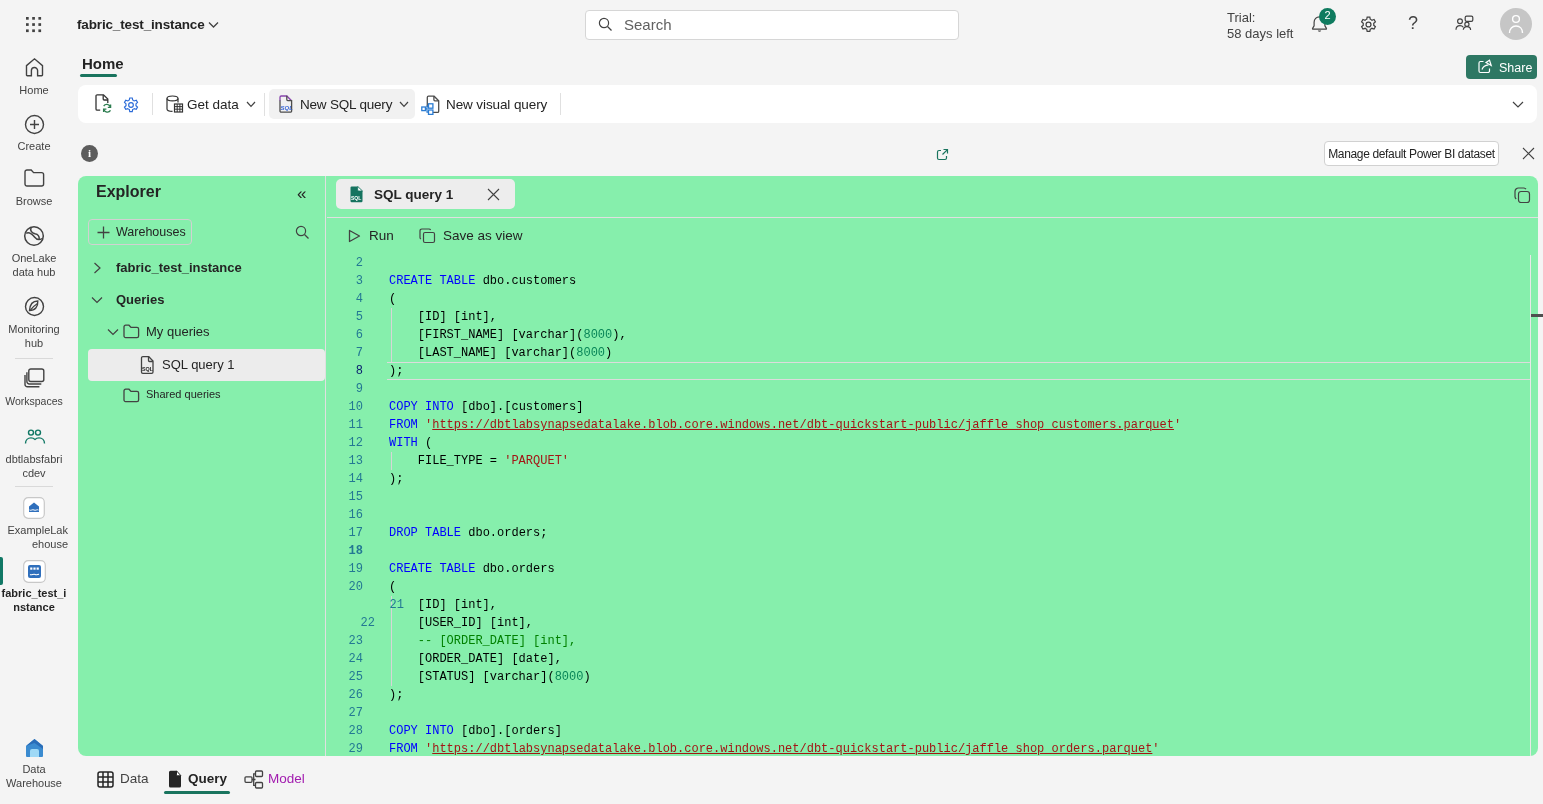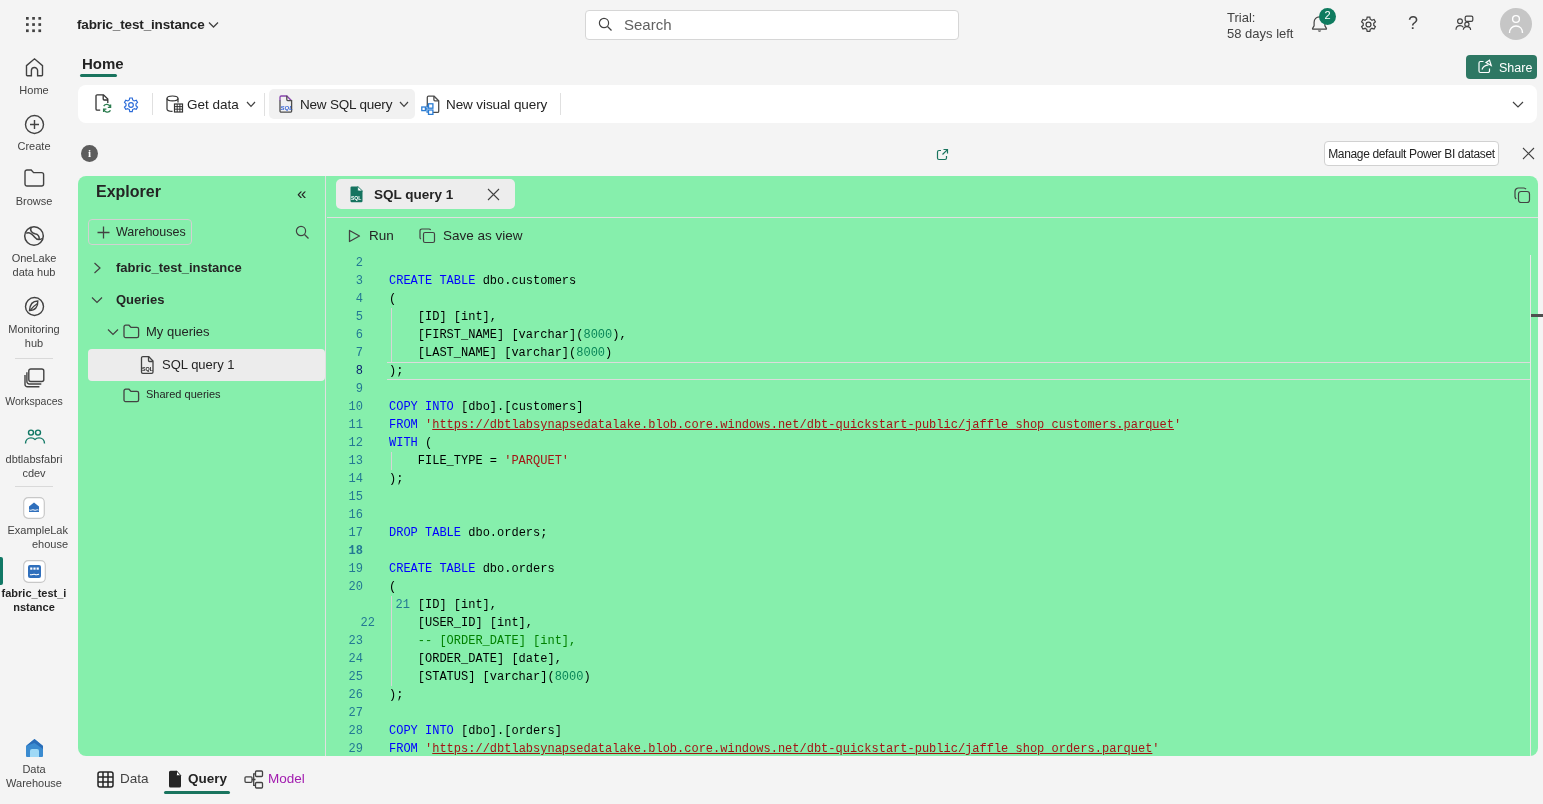--- a/index.html
+++ b/index.html
@@ -337,21 +337,21 @@
         <div class="abs mono ln" style="left:0;top:251px;width:36px;">16</div>
         <div class="abs mono" style="left:62px;top:251px;color:#000"></div>
         <div class="abs mono ln" style="left:0;top:269px;width:36px;">17</div>
         <div class="abs mono" style="left:62px;top:269px;color:#000"><span class="k">DROP</span> <span class="k">TABLE</span> dbo.orders;</div>
         <div class="abs mono ln" style="left:0;top:287px;width:36px;font-weight:bold;">18</div>
         <div class="abs mono" style="left:62px;top:287px;color:#000"></div>
         <div class="abs mono ln" style="left:0;top:305px;width:36px;">19</div>
         <div class="abs mono" style="left:62px;top:305px;color:#000"><span class="k">CREATE</span> <span class="k">TABLE</span> dbo.orders</div>
         <div class="abs mono ln" style="left:0;top:323px;width:36px;">20</div>
         <div class="abs mono" style="left:62px;top:323px;color:#000">(</div>
-        <div class="abs mono ln" style="left:18px;top:341px;width:36px;padding-left:29px;">21</div>
+        <div class="abs mono ln" style="left:12px;top:341px;width:36px;padding-left:29px;">21</div>
         <div class="abs mono" style="left:62px;top:341px;color:#000">    [ID] [int],</div>
         <div class="abs mono ln" style="left:12px;top:359px;width:36px;">22</div>
         <div class="abs mono" style="left:62px;top:359px;color:#000">    [USER_ID] [int],</div>
         <div class="abs mono ln" style="left:0;top:377px;width:36px;">23</div>
         <div class="abs mono" style="left:62px;top:377px;color:#000">    <span class="c">-- [ORDER_DATE] [int],</span></div>
         <div class="abs mono ln" style="left:0;top:395px;width:36px;">24</div>
         <div class="abs mono" style="left:62px;top:395px;color:#000">    [ORDER_DATE] [date],</div>
         <div class="abs mono ln" style="left:0;top:413px;width:36px;">25</div>
         <div class="abs mono" style="left:62px;top:413px;color:#000">    [STATUS] [varchar](<span class="n">8000</span>)</div>
         <div class="abs mono ln" style="left:0;top:431px;width:36px;">26</div>

